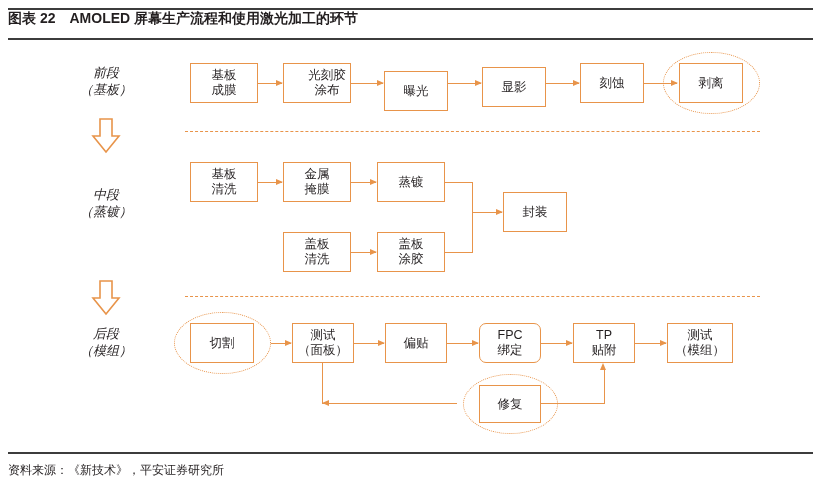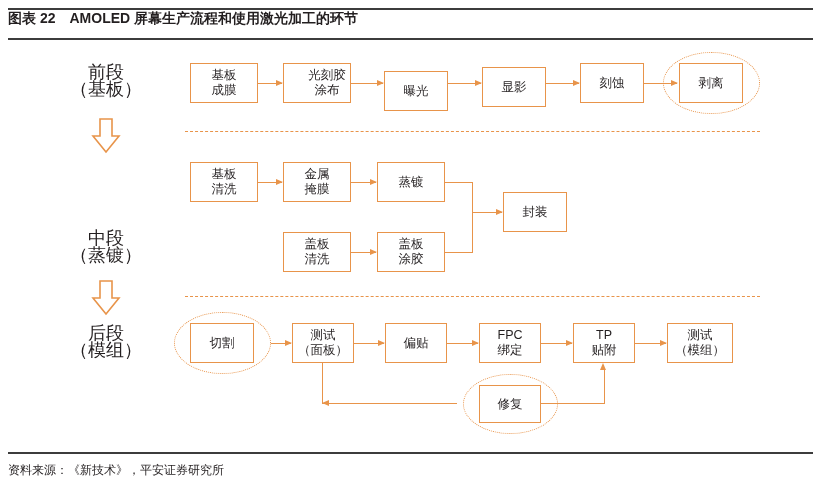--- a/index.html
+++ b/index.html
@@ -9,21 +9,21 @@
   
   .hdr{position:absolute;left:8px;top:8px;width:805px;height:28px;border-top:2px solid #3c3c3c;border-bottom:2px solid #3c3c3c;display:flex;align-items:flex-start;}
   .hdr-num{font-size:14px;font-weight:bold;color:#231f20;white-space:nowrap;}
   .hdr-title{font-size:14px;font-weight:bold;color:#231f20;white-space:nowrap;margin-left:14px;}
 
   
   .ftr{position:absolute;left:8px;top:452px;width:805px;border-top:2px solid #3c3c3c;padding-top:6px;}
   .ftr span{font-size:12px;color:#231f20;}
 
   
-  .stage{position:absolute;width:96px;text-align:center;font-size:18px;color:#231f20;line-height:17px;}
+  .stage{position:absolute;width:96px;text-align:center;font-size:13px;color:#231f20;line-height:17px;font-style:italic;}
 
   
   .box{position:absolute;border:1.3px solid #e8944a;background:#ffffff;display:flex;align-items:center;justify-content:center;text-align:center;font-size:12.5px;line-height:15px;color:#231f20;box-sizing:border-box;}
 
   
   .arrow-h{position:absolute;height:1.3px;background:#e8944a;}
   .arrow-h:after{content:"";position:absolute;right:-1px;top:-3.2px;border-left:7px solid #e8944a;border-top:3.7px solid transparent;border-bottom:3.7px solid transparent;}
   .line-h{position:absolute;height:1.3px;background:#e8944a;}
   .line-v{position:absolute;width:1.3px;background:#e8944a;}
   .arrow-up{position:absolute;width:0;height:0;border-bottom:7px solid #e8944a;border-left:3.7px solid transparent;border-right:3.7px solid transparent;}
@@ -46,21 +46,21 @@
 
   <div class="hdr">
     <span class="hdr-num">图表 22</span>
     <span class="hdr-title">AMOLED 屏幕生产流程和使用激光加工的环节</span>
   </div>
 
   <div class="stage" style="left:58px;top:64px;">
     <div>前段</div>
     <div>（基板）</div>
   </div>
-  <div class="stage" style="left:58px;top:186px;margin-top:44px;">
+  <div class="stage" style="left:58px;top:186px;">
     <div>中段</div>
     <div>（蒸镀）</div>
   </div>
   <div class="stage" style="left:58px;top:325px;">
     <div>后段</div>
     <div>（模组）</div>
   </div>
 
   <div class="bigarrow" style="left:91px;top:118px;">
     <svg width="30" height="36" viewBox="0 0 30 36">
@@ -184,21 +184,21 @@
   </div>
   <div class="arrow-h" style="left:354px;top:343px;width:30px;"></div>
 
   <div class="box" style="left:385px;top:323px;width:62px;height:40px;">
     <div>
       <div>偏贴</div>
     </div>
   </div>
   <div class="arrow-h" style="left:447px;top:343px;width:31px;"></div>
 
-  <div class="box" style="left:479px;top:323px;width:62px;height:40px;">
+  <div class="box" style="left:479px;top:323px;width:62px;height:40px;border-radius:7px;">
     <div>
       <div>FPC</div>
       <div>绑定</div>
     </div>
   </div>
   <div class="arrow-h" style="left:541px;top:343px;width:31px;"></div>
 
   <div class="box" style="left:573px;top:323px;width:62px;height:40px;">
     <div>
       <div>TP</div>

